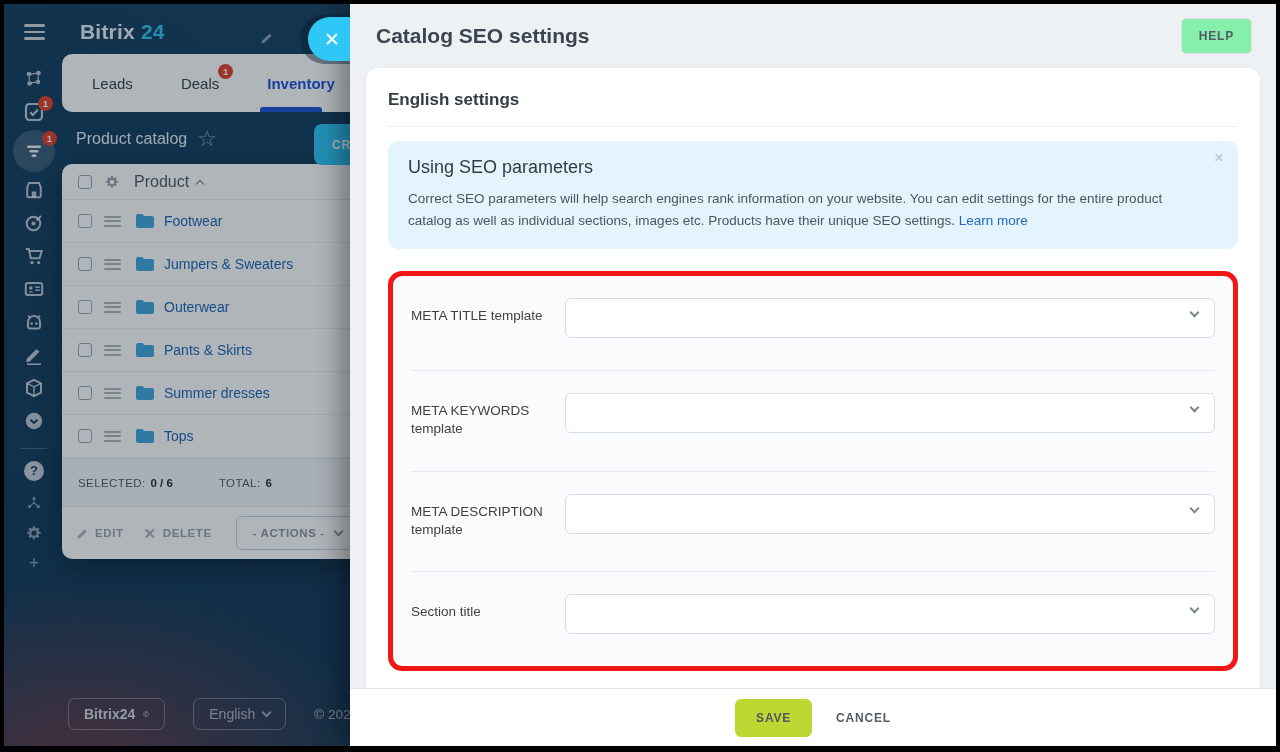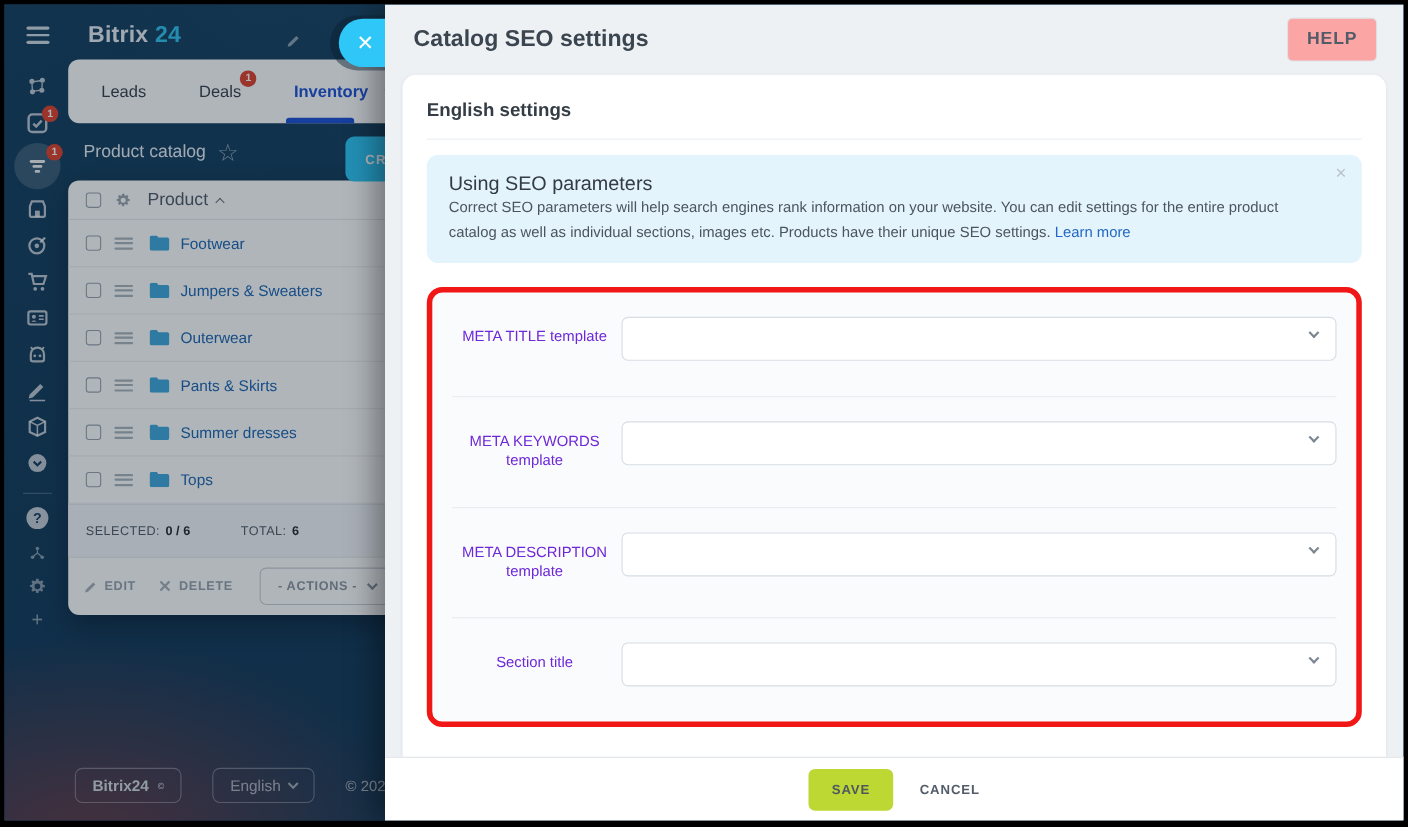--- a/index.html
+++ b/index.html
@@ -80,34 +80,34 @@
   .foot-btn.lang { color:rgba(255,255,255,.6); font-weight:normal; }
   .foot-btn .caret-down { border-color:rgba(255,255,255,.55); }
   .copyright { color:rgba(255,255,255,.62); font-size:13.5px; white-space:nowrap; }
 
   
   .panel { position:absolute; left:346px; top:0; bottom:0; right:0; background:#edf1f4; z-index:3; display:flex; flex-direction:column; box-shadow:-10px 0 24px rgba(0,0,0,.35); }
   .close-halo { position:absolute; left:-50px; top:10px; width:50px; height:50px; border-radius:25px 0 0 25px; background:rgba(10,30,48,.45); }
   .close-pill { position:absolute; left:-42px; top:13px; width:42px; height:44px; border-radius:22px 0 0 22px; background:#2fc7f7; border:none; color:#fff; font-size:19px; display:flex; align-items:center; justify-content:center; padding-left:6px; }
   .panel-head { height:64px; display:flex; align-items:center; flex:none; }
   .panel-title { margin-left:26px; font-size:21px; color:#3b4550; }
-  .help-btn { margin-left:auto; margin-right:24px; background:#fca5a5; border:1px solid #dde3e8; border-radius:5px; padding:10px 17px; font-size:16px; font-weight:bold; letter-spacing:.8px; color:#525c69; }
+  .help-btn { margin-left:auto; margin-right:24px; background:#86efac; border:1px solid #dde3e8; border-radius:5px; padding:10px 17px; font-size:12px; font-weight:bold; letter-spacing:.8px; color:#525c69; }
   .panel-body { flex:1; padding:0 16px; min-height:0; }
   .card { background:#fff; border-radius:12px 12px 0 0; height:100%; padding:22px 22px 0; box-shadow:0 1px 3px rgba(50,70,90,.08); }
   .section-title { font-size:17px; color:#343c45; }
   .card-divider { border-bottom:1px solid #eaeef1; margin-top:16px; }
   .info-box { position:relative; margin-top:14px; background:#e4f4fc; border-radius:10px; padding:16px 42px 18px 20px; }
   .info-title { font-size:18px; font-weight:400; color:#333b44; }
-  .info-body { font-size:13.5px; line-height:1.6; color:#4b5560; }
+  .info-body { margin-top:10px; font-size:13.5px; line-height:1.6; color:#4b5560; }
   .info-link { color:#2368c4; text-decoration:none; }
   .info-close { position:absolute; top:8px; right:14px; font-size:17px; color:#b9c2ca; background:none; border:none; line-height:1; }
   .red-box { margin-top:22px; border:5px solid #f21717; border-radius:14px; background:#fafbfc; }
   .f-row { display:flex; align-items:flex-start; padding:22px 18px 32px; }
   .f-row-sep { border-top:1px solid #e8ecef; margin:0 18px; }
-  .f-label { width:150px; flex:none; padding-top:9px; font-size:13.5px; line-height:1.35; color:#6d28d9;text-align:center; }
+  .f-label { width:150px; flex:none; padding-top:9px; font-size:13.5px; line-height:1.35; color:#404040; }
   .f-select { position:relative; flex:1; margin-left:4px; height:40px; background:#fff; border:1px solid #d6dde3; border-radius:6px; cursor:pointer; }
   .f-select .chev { position:absolute; right:16px; top:13px; border-color:#7b8691; }
   .panel-foot { flex:none; height:58px; background:#fff; border-top:1px solid #e1e6ea; display:flex; align-items:center; justify-content:center; gap:24px; }
   .save-btn { background:#bdd733; border:none; border-radius:6px; padding:12px 21px; font-size:12px; font-weight:bold; letter-spacing:.8px; color:#4f5860; }
   .cancel-btn { background:none; border:none; font-size:12px; font-weight:bold; letter-spacing:.8px; color:#535c69; }
 </style>
 </head>
 <body>
 
 <div class="frame">

